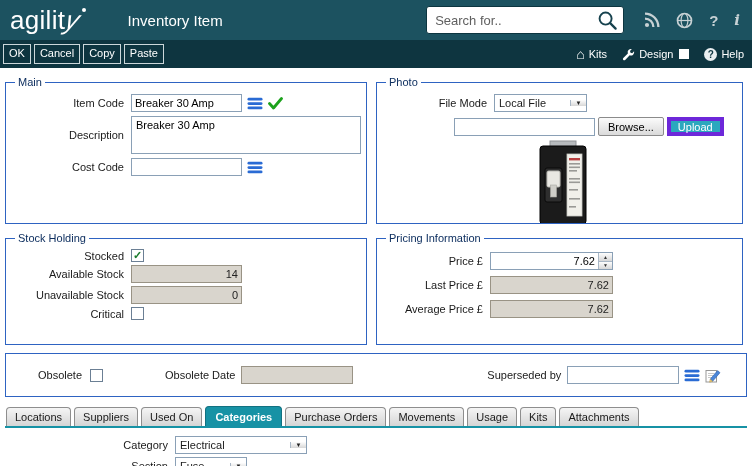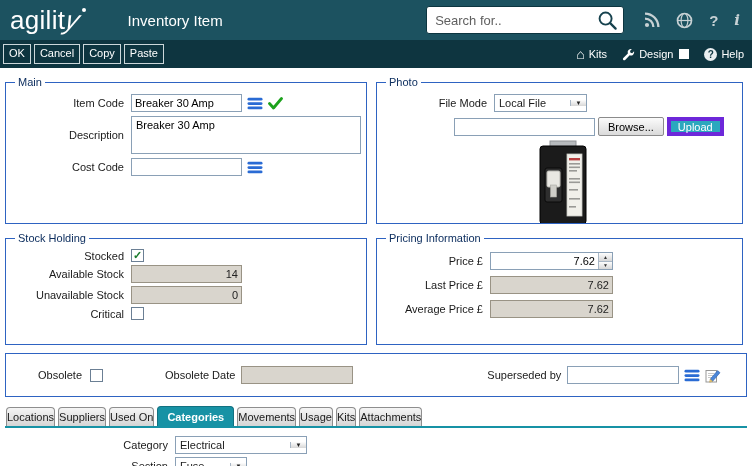--- a/index.html
+++ b/index.html
@@ -79,21 +79,21 @@
 .upload-btn{height:19px;background:#2ba8be;color:#fff;border:4px solid #6d28d9;font:11px "Liberation Sans",sans-serif;padding:0 7px;cursor:pointer}
 .breaker{margin:4px 0 0 138px;line-height:0}
 
 
 .fs-strip{margin-top:8px;height:44px;border:1px solid #2e63c2;display:flex;align-items:center;padding:0 6px}
 .ml26{margin-left:26px}.ml8{margin-left:8px}.ml62{margin-left:62px}.ml6{margin-left:6px}.ml134{margin-left:134px}
 .w112s{width:112px;flex:none}
 
 
 .tabs{display:flex;gap:3px;margin-top:9px;padding-left:1px;border-bottom:2px solid #1792a5;align-items:flex-end}
-.tab{padding:3px 0;background:linear-gradient(#f5f5f5,#d5d5d5);border:1px solid #8e8e8e;border-bottom:none;border-radius:4px 4px 0 0;white-space:nowrap;cursor:pointer}
+.tab{padding:3px 8px;background:linear-gradient(#f5f5f5,#d5d5d5);border:1px solid #8e8e8e;border-bottom:none;border-radius:4px 4px 0 0;white-space:nowrap;cursor:pointer}
 .tab.active{background:#1792a5;color:#fff;border-color:#127181;font-weight:bold;padding:4px 9px 3px}
 
 
 .tabpanel{padding-top:5px}
 .trow{display:flex;align-items:center;margin-top:3px}
 .tlbl{width:170px;text-align:right;padding-right:7px;flex:none}
 .hl{background:#316ac5;color:#fff}
 </style>
 </head>
 <body>
@@ -296,20 +296,21 @@
           <path d="M5.2 11.2 L12.6 2.6 L15 4.7 L7.6 13.3 Z" fill="#4a86d8" stroke="#2d5fae" stroke-width="0.6"></path>
           <path d="M5.2 11.2 L4.6 14.2 L7.6 13.3 Z" fill="#f0cf7a" stroke="#b89440" stroke-width="0.5"></path>
         </svg>
     </div>
 
     <div class="tabs">
       <span class="tab">Locations</span>
       <span class="tab">Suppliers</span>
       <span class="tab">Used On</span>
       <span class="tab active">Categories</span>
+      <span class="tab">Purchase Orders</span>
       <span class="tab">Movements</span>
       <span class="tab">Usage</span>
       <span class="tab">Kits</span>
       <span class="tab">Attachments</span>
     </div>
 
     <div class="tabpanel">
       <div class="trow">
         <span class="tlbl">Category</span>
         <div class="combo cw132">

